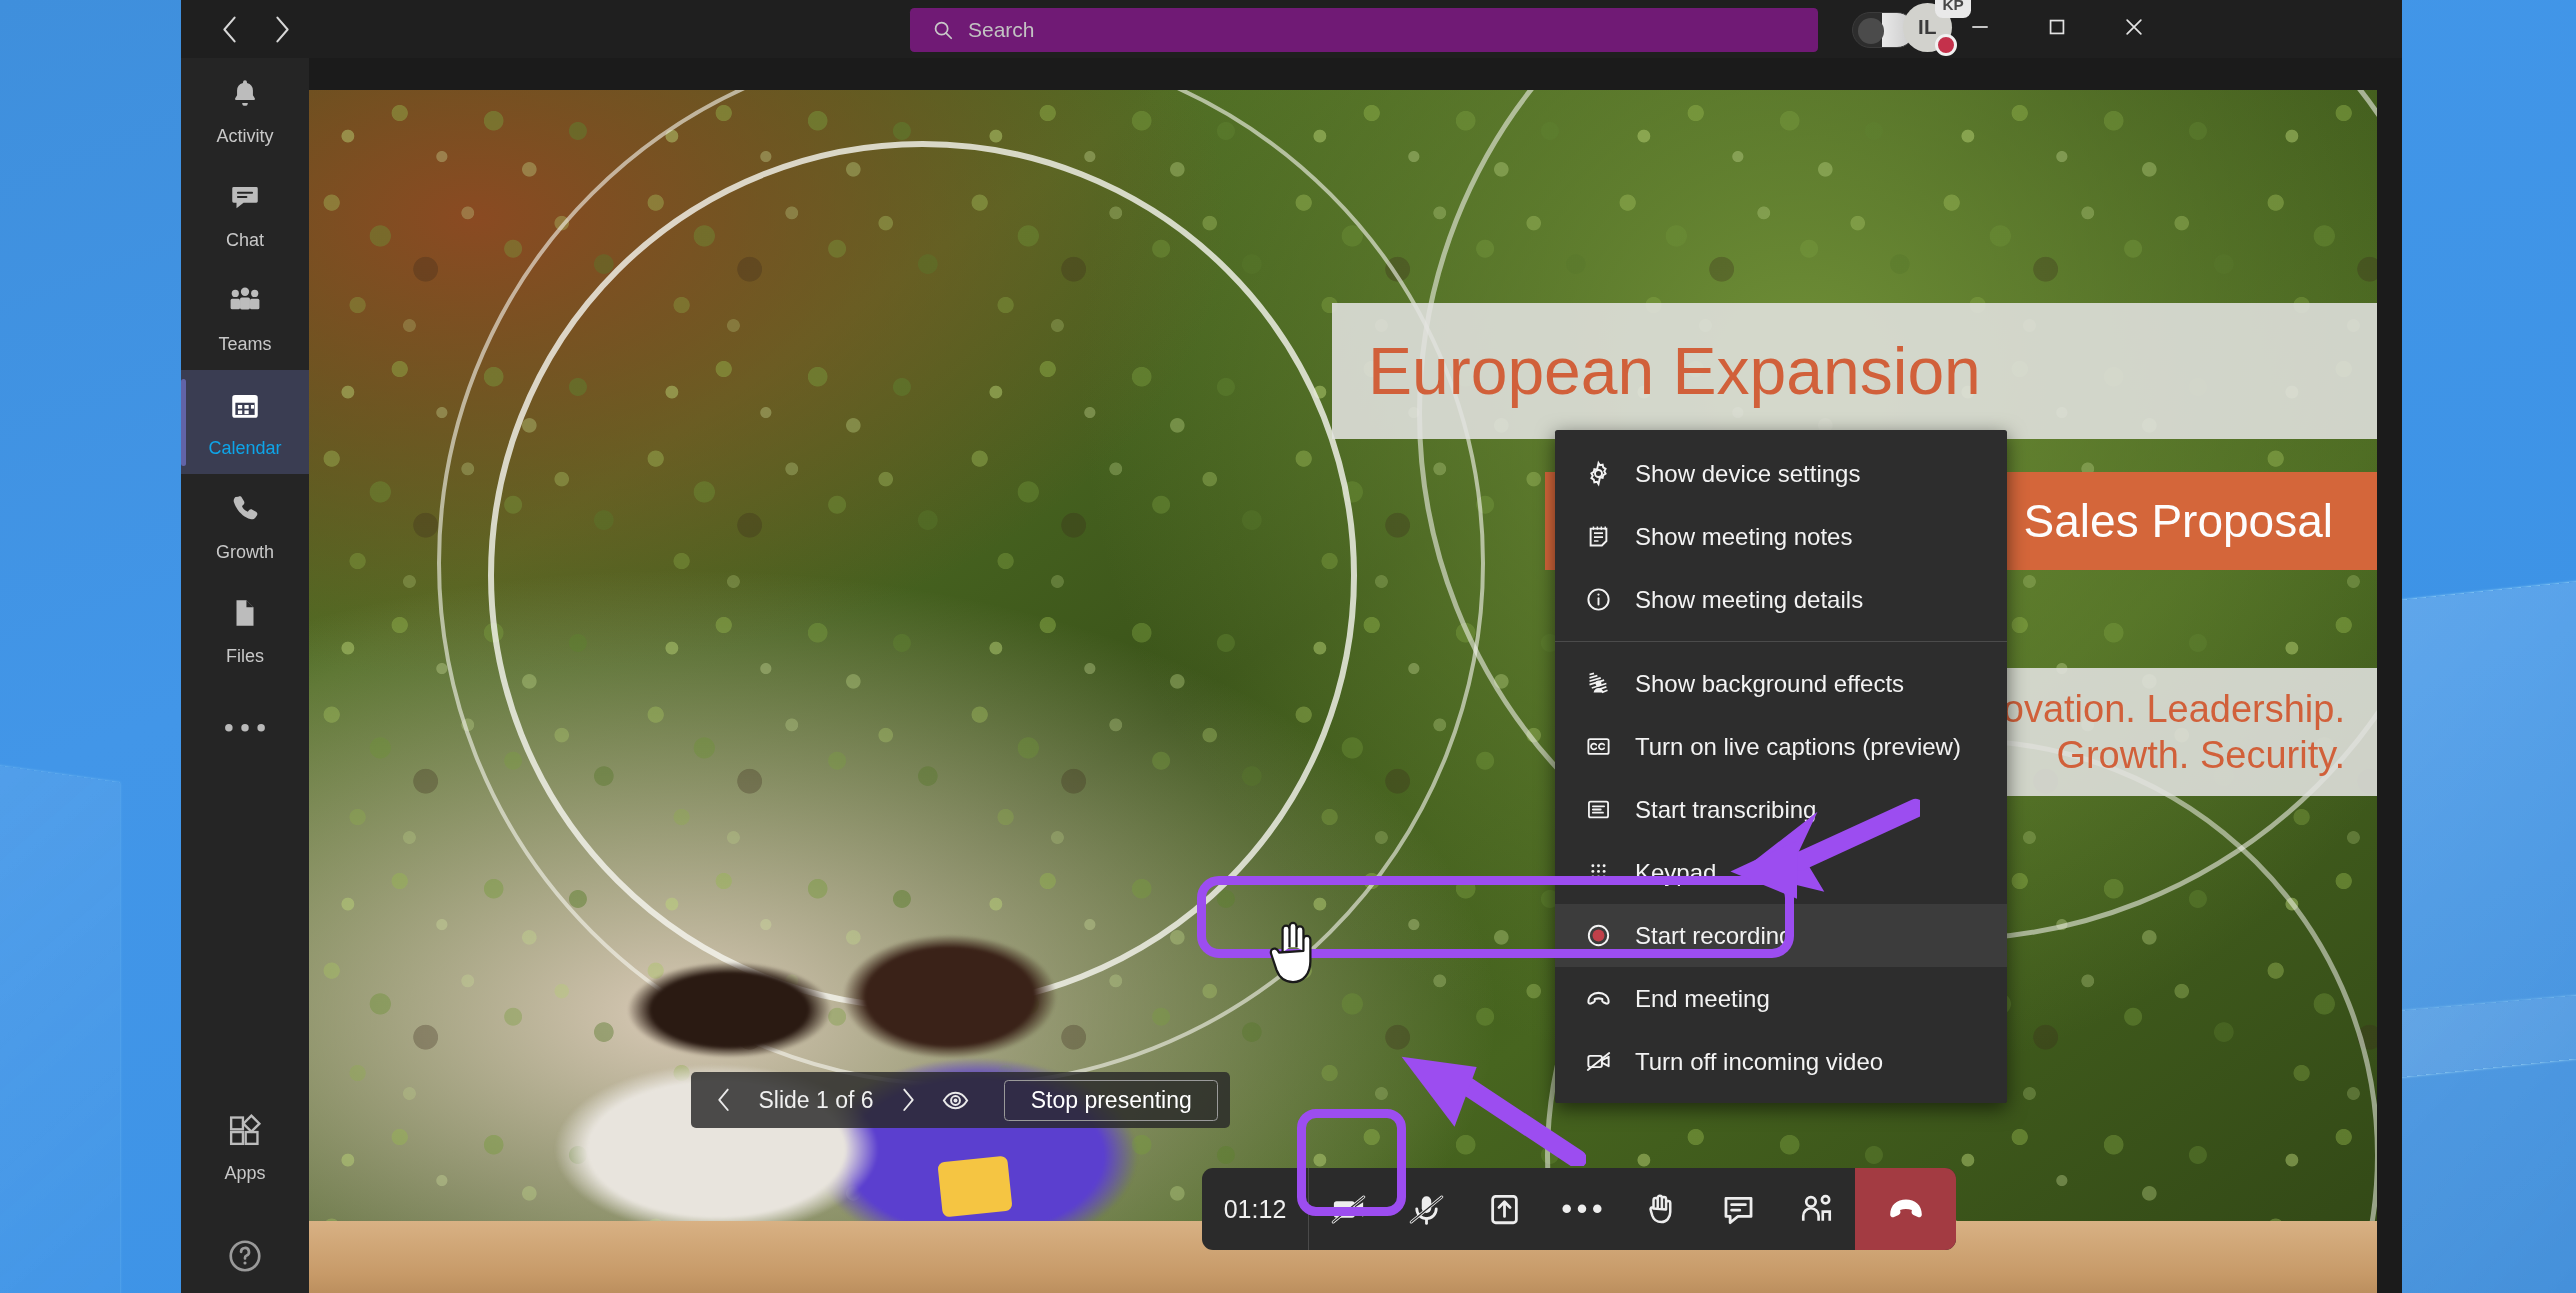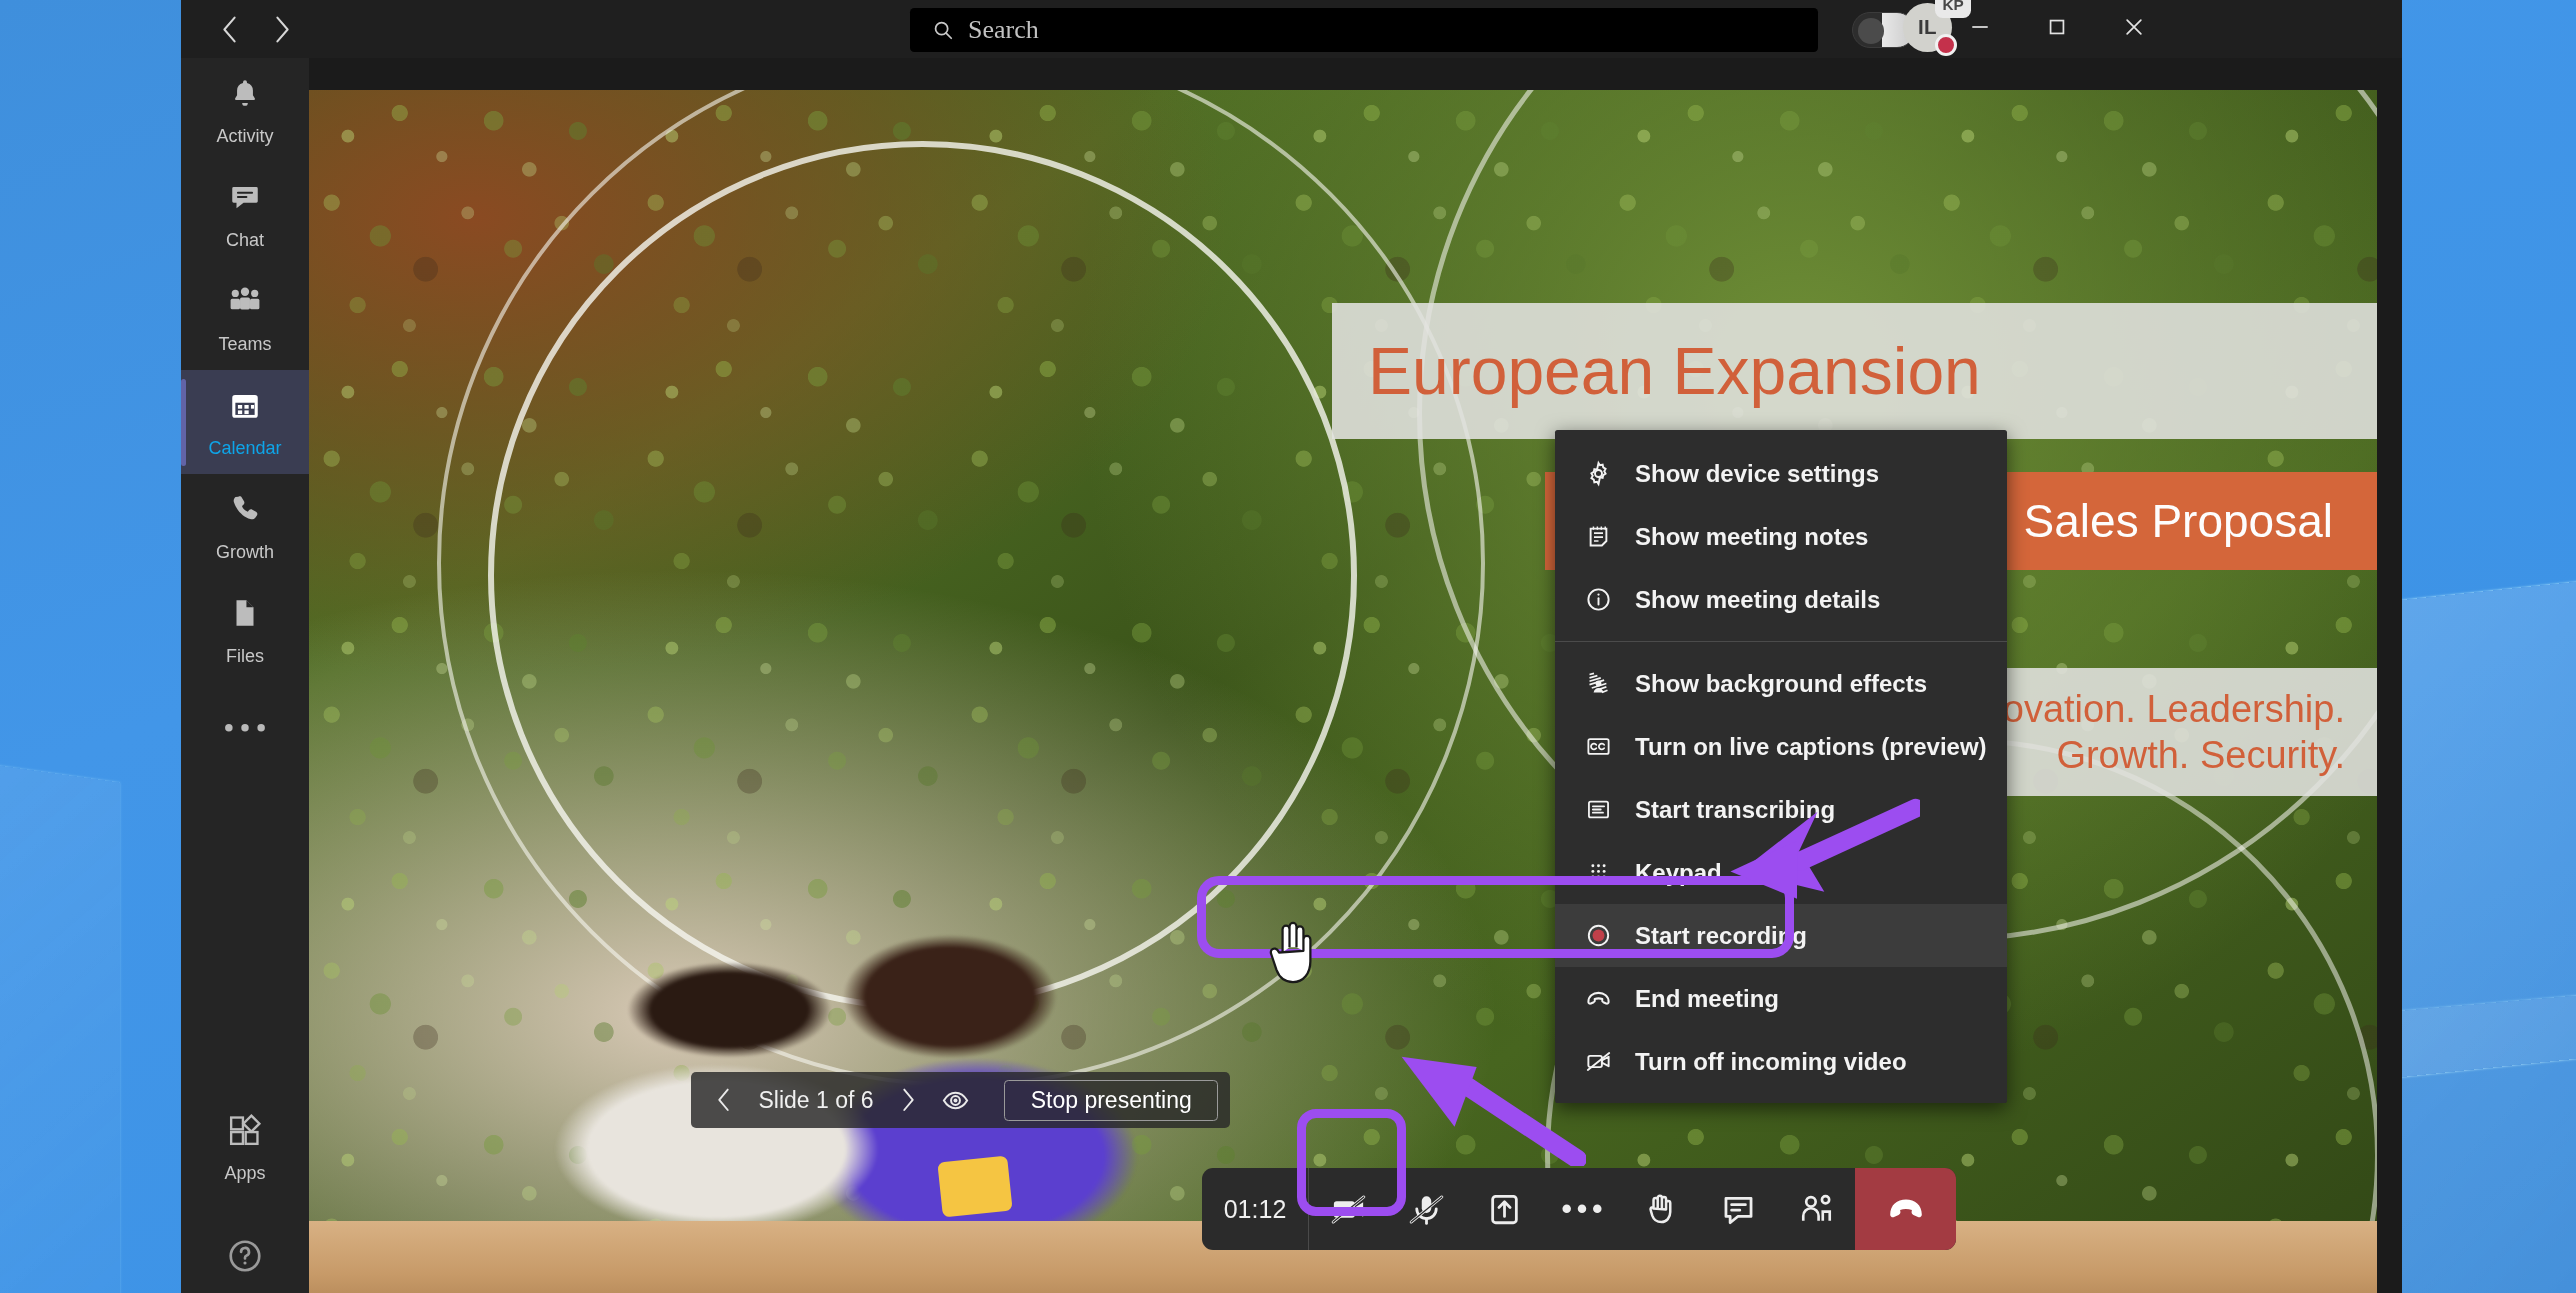--- a/index.html
+++ b/index.html
@@ -42,24 +42,24 @@
   .nav-arrow {
     width: 29px; height: 29px; color:#d6d6d6;
     display:flex; align-items:center; justify-content:center;
     font-size: 25.6px; line-height: 1; cursor: pointer;
   }
   #search-wrap {
     position:absolute; left:729px; top:7.7px; width:908px; height:44px;
   }
   #search-box {
     width:100%; height:100%;
-    background:#000000; border:none; border-radius:4.3px;
-    color:#c8c8c8; font-size:26px;
+    background:#701a75; border:none; border-radius:4.3px;
+    color:#c8c8c8; font-size:21px;
     padding-left:58px;
-    font-family:Liberation Serif, serif;
+    font-family:Liberation Sans, sans-serif;
   }
   #search-box::placeholder{ color:#c2c2c2; opacity:1; }
   #search-icon {
     position:absolute; left:22px; top:11px; width:22px; height:22px;
     pointer-events:none;
   }
   #theme-toggle {
     position:absolute; left:1671px; top:12px;
     width: 63px; height: 36px; border-radius: 18px;
     background: linear-gradient(90deg,#2d2d2d 0%, #2d2d2d 48%, #e8e8e8 48%, #c9c9c9 100%);
@@ -257,21 +257,21 @@
   
   #context-menu{
     position:absolute; left:1246px; top:372px; width:452px;
     background:#2d2d2d; border-radius:2.6px;
     box-shadow:0 5.1px 19px rgba(0,0,0,.55);
     padding:12px 0 10.2px 0;
     z-index:40;
   }
   .menu-item{
     display:flex; align-items:center; height:63px; padding-left:29px;
-    color:#f3f3f3; font-size:24px; cursor:pointer; gap:22px; white-space:nowrap;font-weight:bold;
+    color:#f3f3f3; font-size:24px; cursor:pointer; gap:22px; white-space:nowrap;
   }
   .menu-item.highlight{ background:#3c3c3c; }
   .menu-item .mi-icon{ width:29px; height:29px; display:flex;align-items:center;justify-content:center;}
   .menu-sep{ height:0.9px; background:#4b4b4b; margin:10.2px 0; }
 
   
   .annot{ position:absolute; z-index:60; pointer-events:none; }
   #hl-recording{
     left:1197px; top:876px; width:597px; height:82px;
     border:9.4px solid #9c4df0; border-radius:22px;

